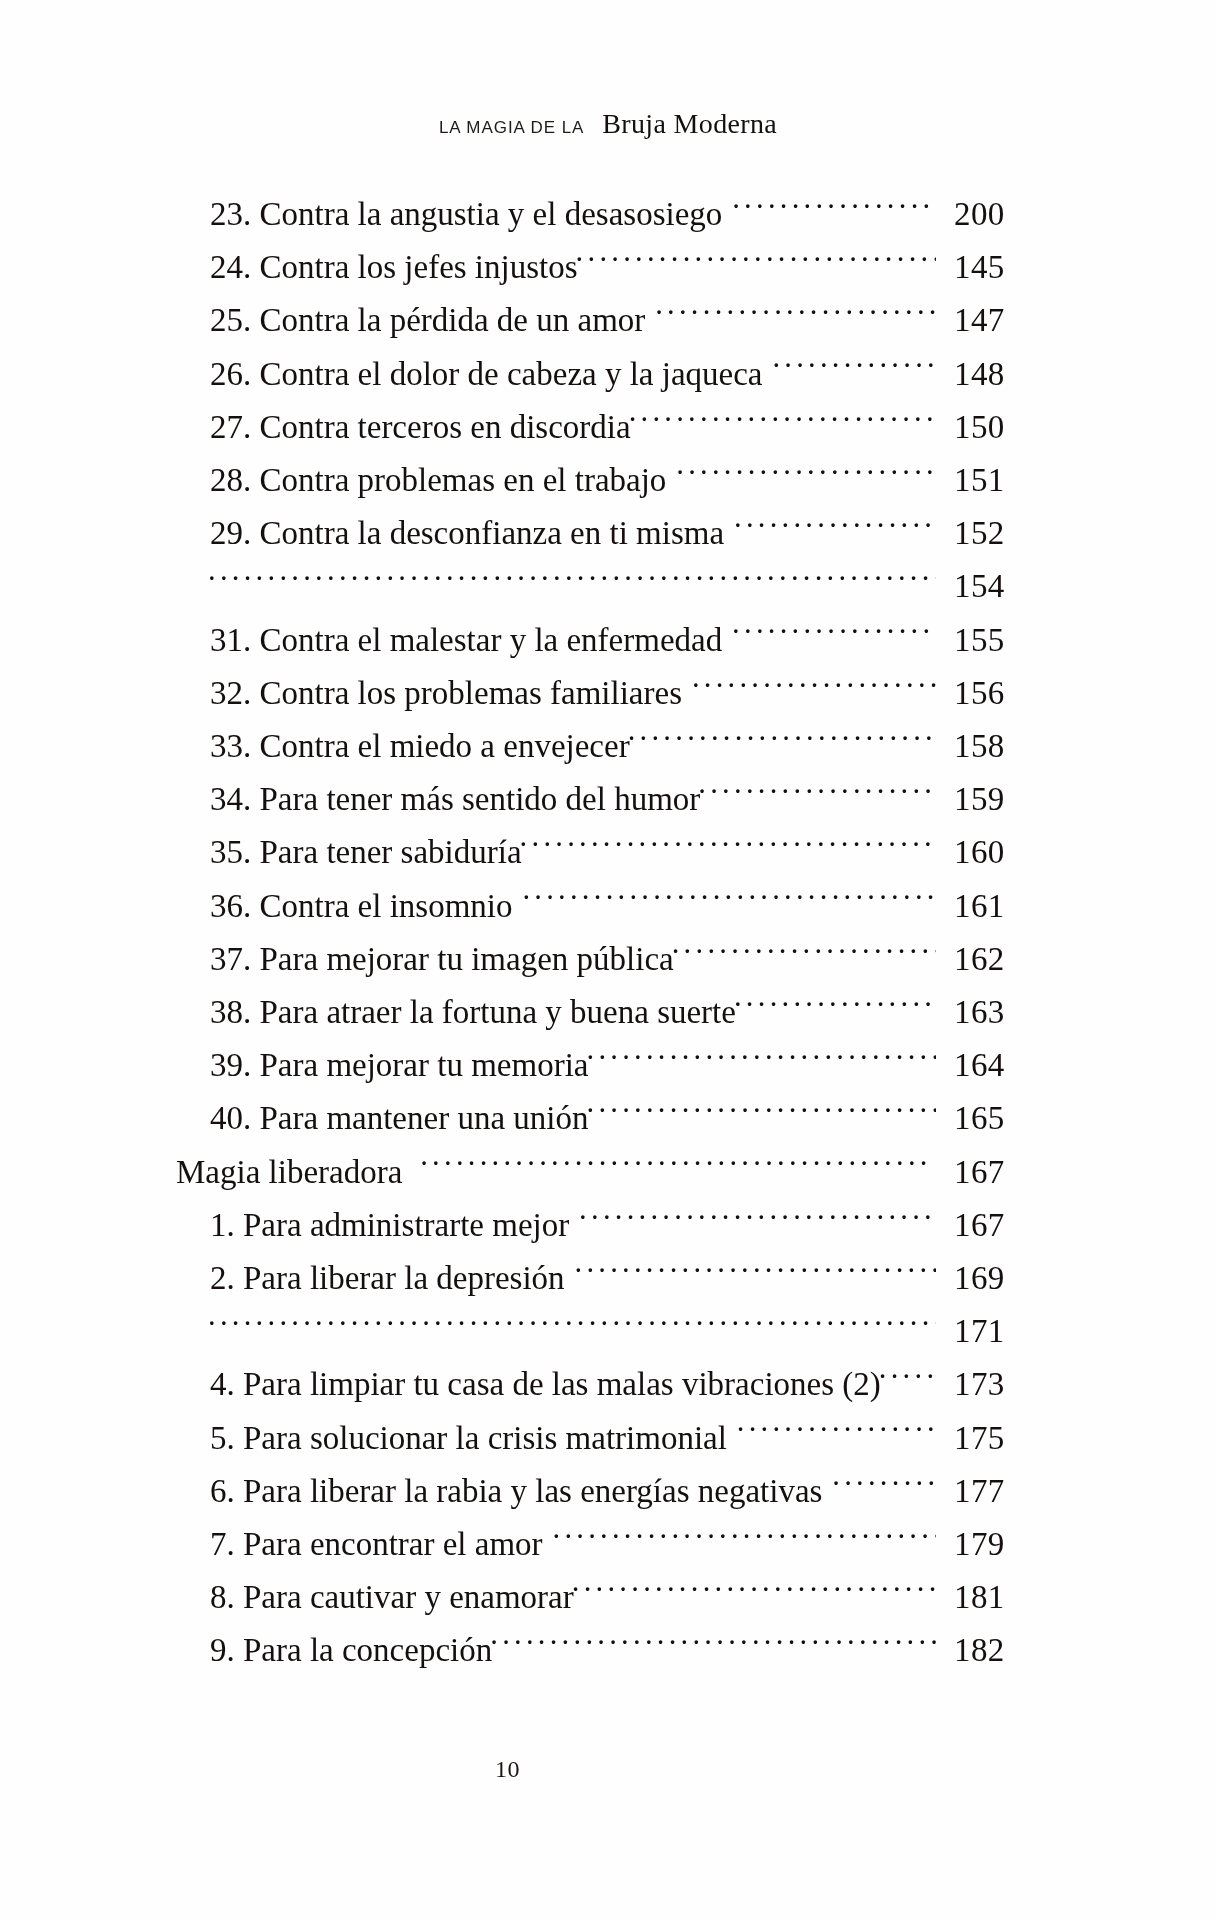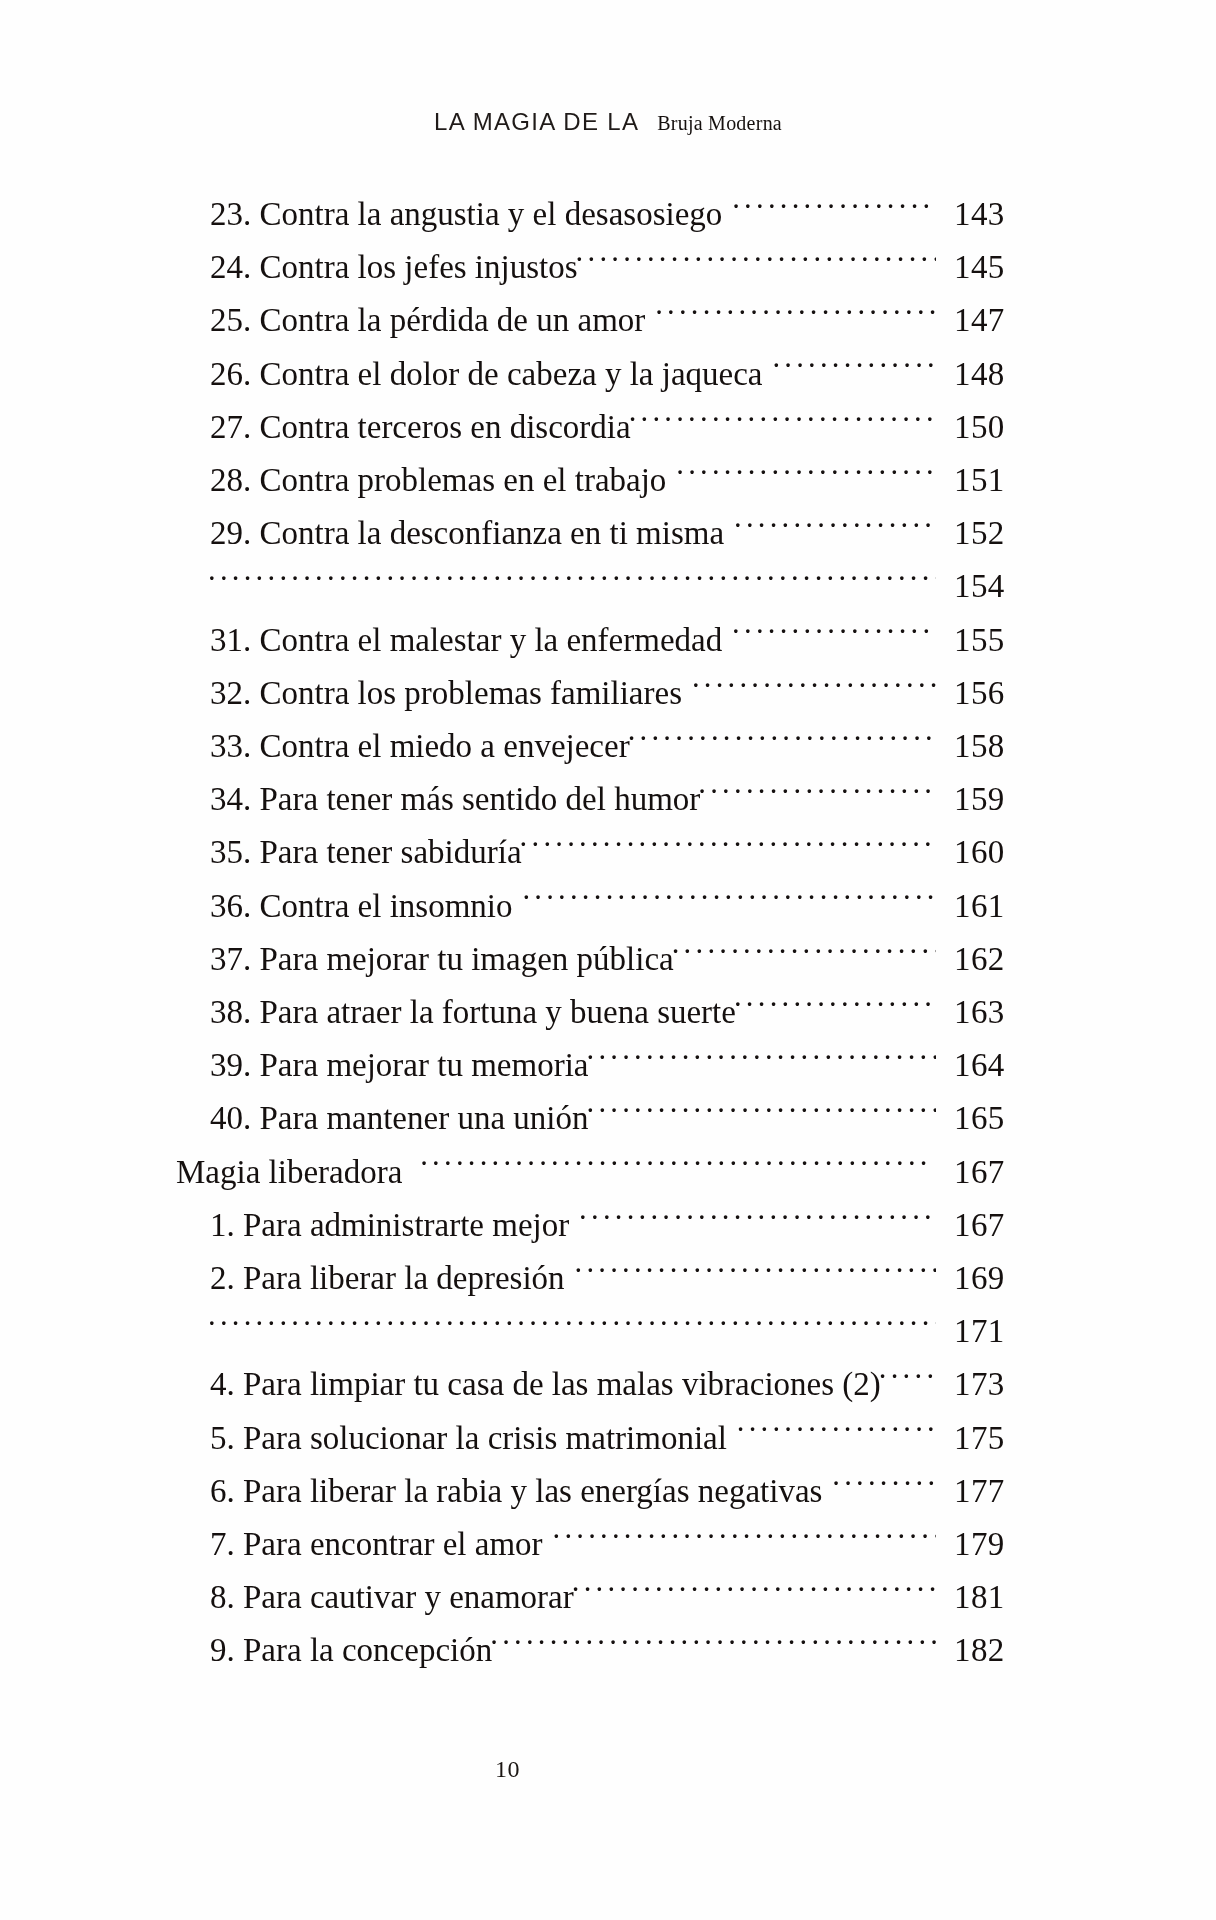--- a/index.html
+++ b/index.html
@@ -30,28 +30,28 @@
   .running-head {
     position: absolute;
     top: 108px;
     left: 0;
     width: 1216px;
     text-align: center;
     white-space: nowrap;
   }
   .rh-smallcaps {
     font-family: "Liberation Sans", "DejaVu Sans", sans-serif;
-    font-size: 24px;
+    font-size: 17px;
     letter-spacing: 0.055em;
     color: #201b19;
     vertical-align: baseline;
   }
   .rh-script {
     font-family: "Liberation Serif", "DejaVu Serif", serif;
-    font-size: 20px;
+    font-size: 28px;
     color: #15100e;
     letter-spacing: 0.012em;
     margin-left: 18px;
     vertical-align: baseline;
   }
 
   
   .toc {
     position: absolute;
     top: 188px;
@@ -124,21 +124,21 @@
 <div class="page">
 
   <div class="running-head">
     <span class="rh-smallcaps">LA MAGIA DE LA</span><span class="rh-script">Bruja Moderna</span>
   </div>
 
   <div class="toc">
       <div class="toc-row level-1">
         <span class="toc-title">23. Contra la angustia y el desasosiego</span>
         <span class="toc-leader loose"></span>
-        <span class="toc-page">143</span>
+        <span class="toc-page">200</span>
       </div>
       <div class="toc-row level-1">
         <span class="toc-title">24. Contra los jefes injustos</span>
         <span class="toc-leader tight"></span>
         <span class="toc-page">145</span>
       </div>
       <div class="toc-row level-1">
         <span class="toc-title">25. Contra la pérdida de un amor</span>
         <span class="toc-leader loose"></span>
         <span class="toc-page">147</span>

